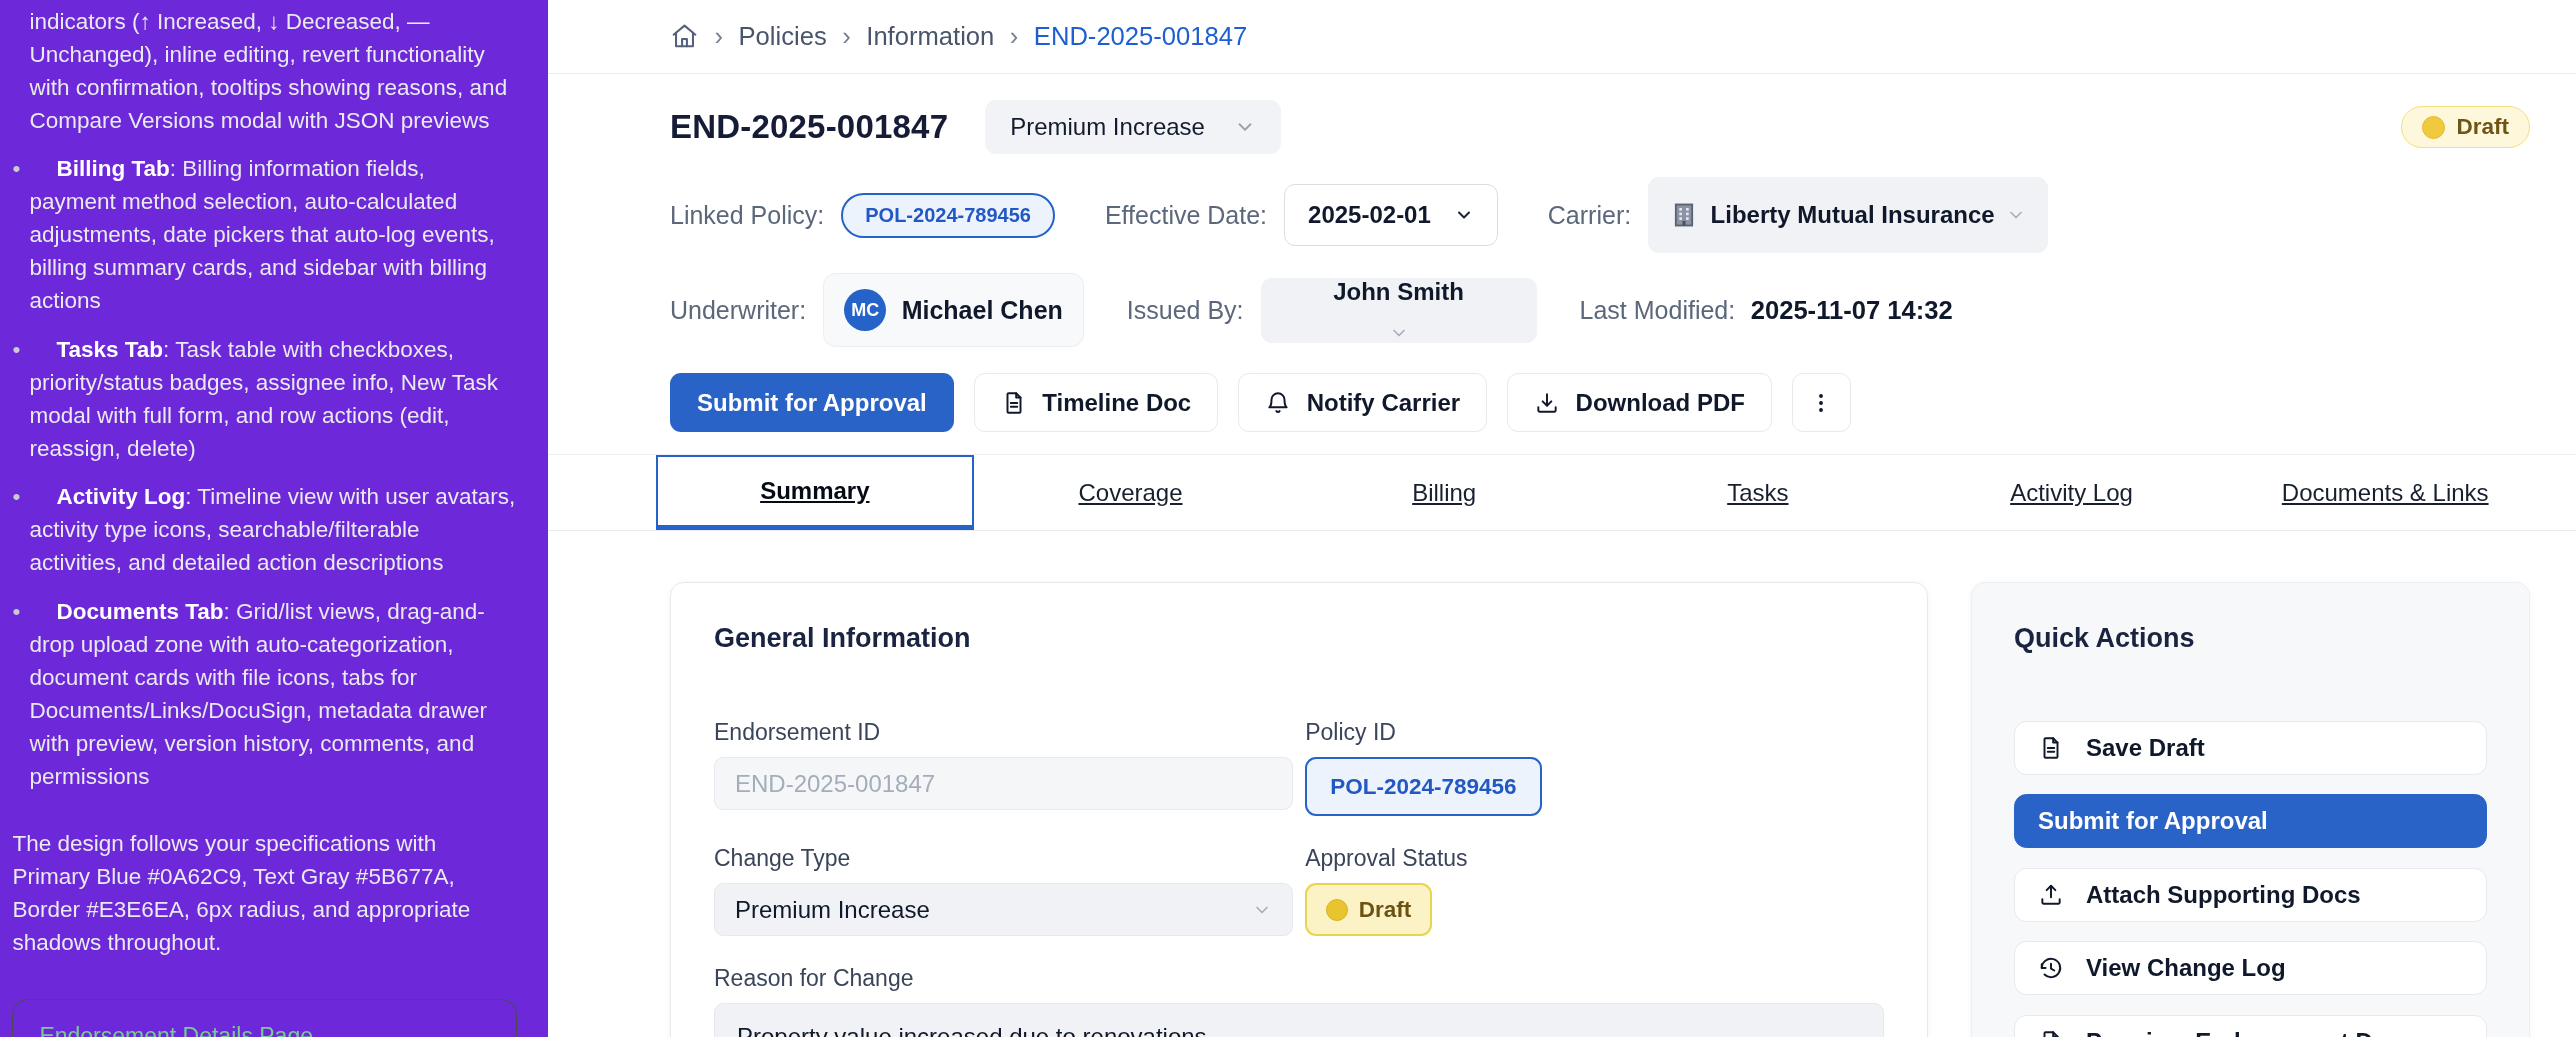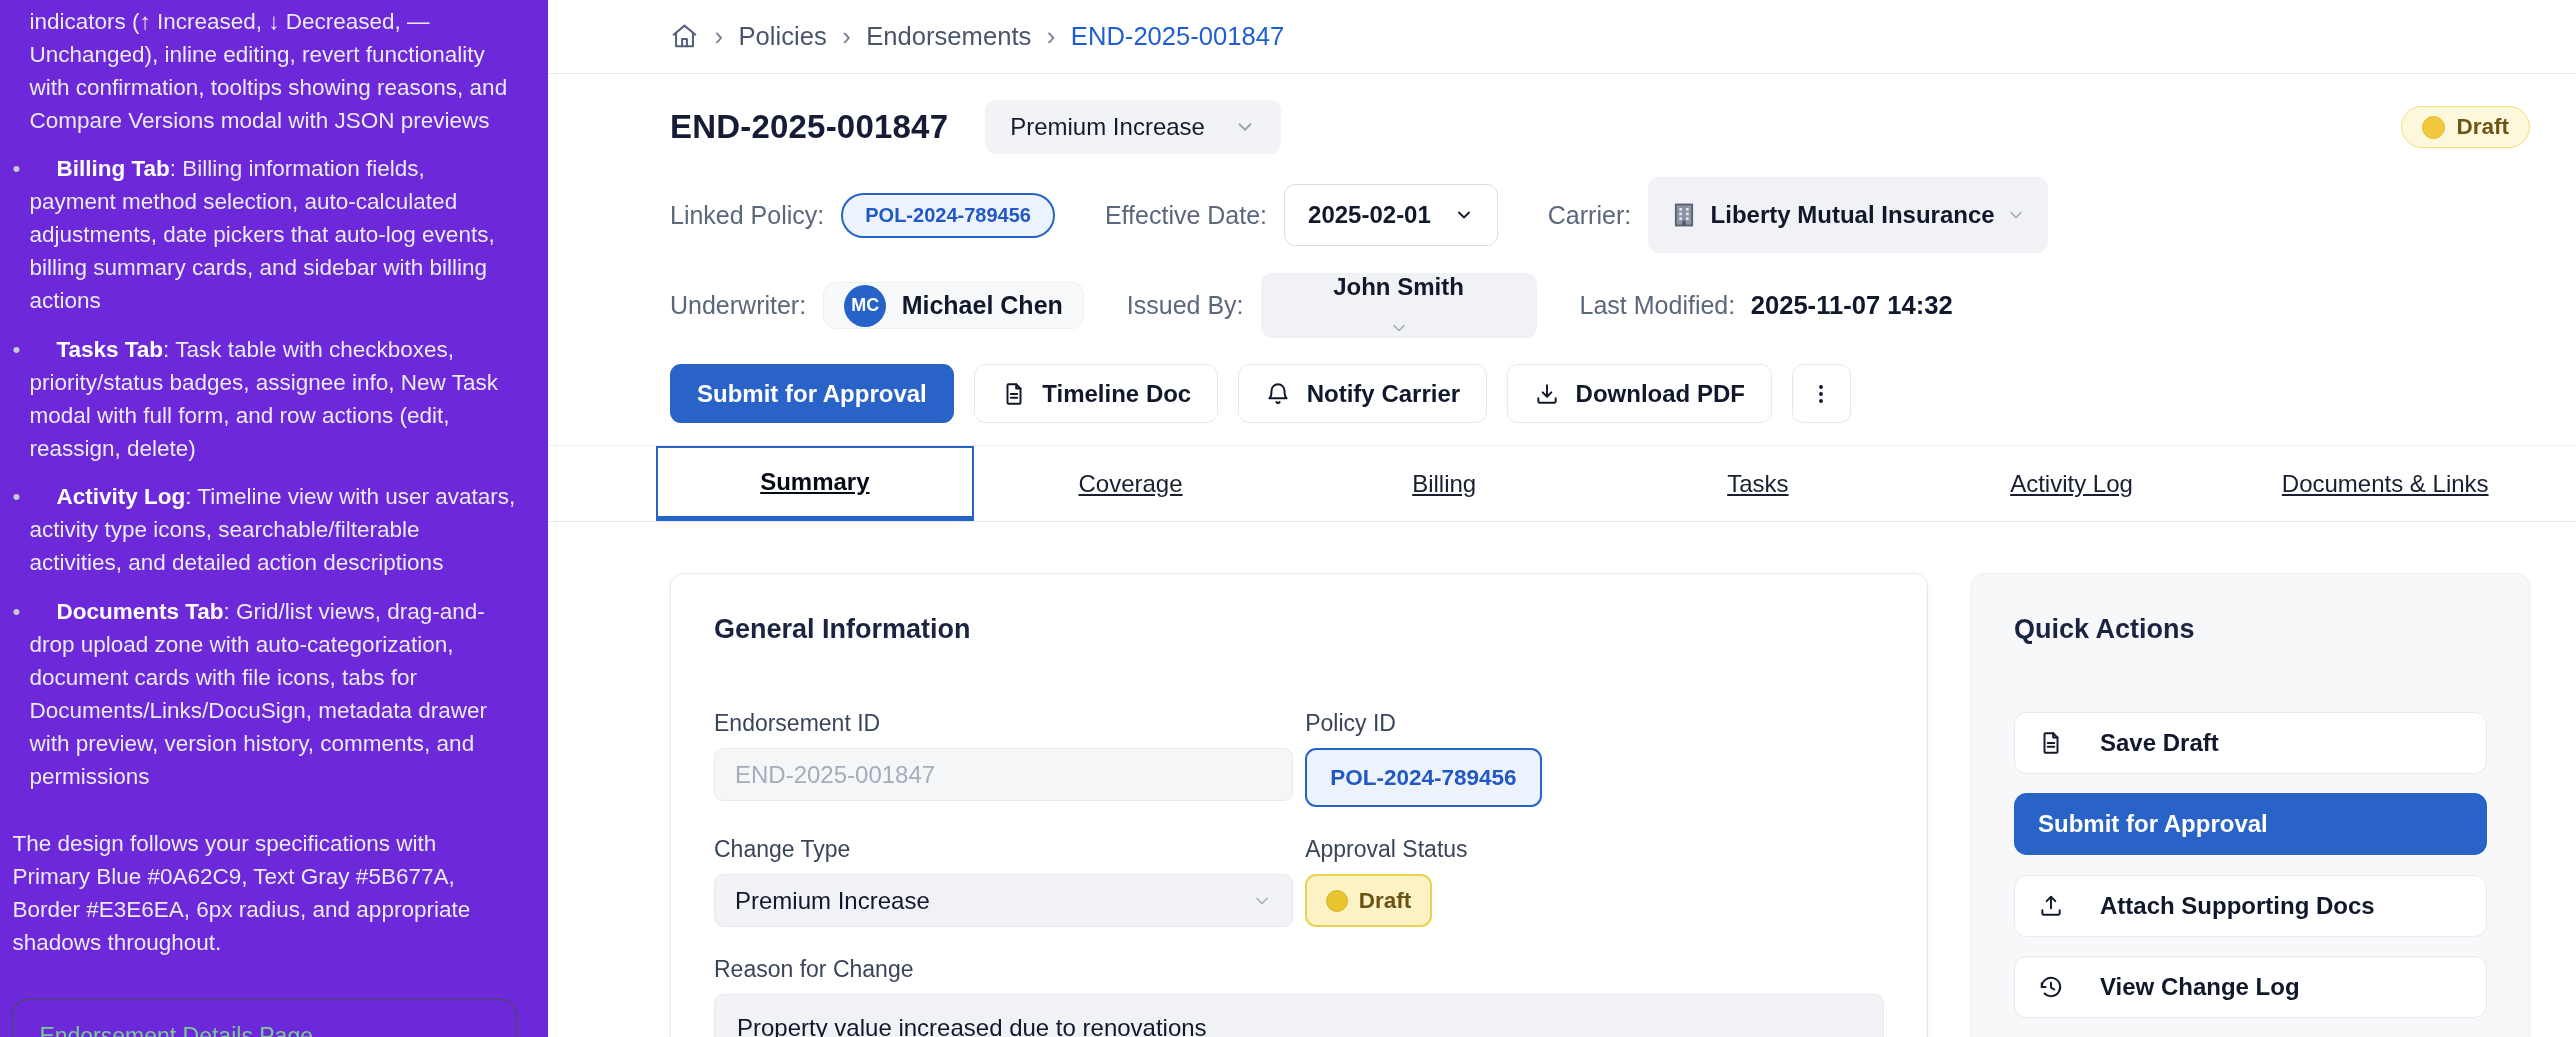--- a/index.html
+++ b/index.html
@@ -47,21 +47,21 @@
               border-radius:25px; padding:0 22px; font-size:20px; font-weight:700;
               display:flex; align-items:center; cursor:pointer; }
   .gap-lg { margin-left:50px; }
   .date-select { margin-left:17px; height:62px; background:#fff; border:1.5px solid #D9DEE5; border-radius:11px;
                  display:flex; align-items:center; gap:23px; padding:0 23px;
                  font-size:24px; font-weight:700; color:#10182B; cursor:pointer; }
   .carrier-select { margin-left:17px; width:400px; height:76px; background:#F1F2F5; border-radius:11px;
                     display:flex; align-items:center; padding:0 22px; font-size:24px; font-weight:600;
                     color:#10182B; cursor:pointer; }
   .carrier-select .txt { flex:1; margin-left:12.4px; }
-  .uw-pill { margin-left:17px; height:47px; background:#F8F9FB; border:1.5px solid #ECEEF2; border-radius:12.4px;
+  .uw-pill { margin-left:17px; height:74px; background:#F8F9FB; border:1.5px solid #ECEEF2; border-radius:12.4px;
              display:flex; align-items:center; gap:15.5px; padding:0 20px; }
   .avatar { width:42px; height:42px; border-radius:50%; background:#2563C9; color:#fff;
             font-size:18px; font-weight:700; display:flex; align-items:center; justify-content:center; }
   .uw-name { font-size:25px; font-weight:600; color:#10182B; }
   .gap-md { margin-left:43px; }
   .issued-select { margin-left:17px; width:276px; height:65px; background:#F1F2F5; border-radius:11px;
                    display:flex; align-items:center; justify-content:space-between; padding:0 23px;
                    font-size:24px; font-weight:600; color:#10182B; cursor:pointer;flex-direction:column; }
   .lm-value { margin-left:15.5px; font-size:25.6px; font-weight:700; color:#10182B; }
 
@@ -99,22 +99,22 @@
                     border:2.3px solid #E9D44F; border-radius:11px; padding:0 18.6px; color:#6B5213;
                     font-size:22.5px; font-weight:700; }
   .approval-dot { width:22px; height:22px; border-radius:50%; background:#E8C52F; border:1.5px solid #D9B322; }
   .full { grid-column:1 / 3; }
   .textarea { width:100%; height:98px; background:#F1F2F5; border:1.5px solid #E6E8ED; border-radius:9.3px;
               padding:15.5px 22px; font-size:24px; color:#10182B; resize:none;
               font-family:"Liberation Sans", sans-serif; line-height:33px; }
 
   .card-quick { width:559px; min-width:559px; background:#F7F8FA; border:1.5px solid #ECEEF1;
                 padding:40px 42px; box-shadow:0 1.5px 6.2px rgba(22,33,61,0.04); }
-  .qa-btn { width:100%; height:62px; border-radius:12.4px; background:#fff; border:1.5px solid #E7E9EE;
-            display:flex; align-items:center; gap:36px; padding:0 23px; font-size:24px; font-weight:600;
+  .qa-btn { width:100%; height:54px; border-radius:12.4px; background:#fff; border:1.5px solid #E7E9EE;
+            display:flex; align-items:center; gap:22px; padding:0 23px; font-size:24px; font-weight:600;
             color:#10182B; margin-top:19.4px; cursor:pointer; font-family:"Liberation Sans", sans-serif; }
   .qa-btn.first { margin-top:67px; }
   .qa-btn.primary { background:#2A63C8; border-color:#2A63C8; color:#fff; }
 
   .icon { flex:none; display:inline-flex; }
   svg { display:block; }
 </style>
 </head>
 <body>
 
@@ -151,21 +151,21 @@
     <span class="icon">
       <svg width="29" height="29" viewBox="0 0 24 24" fill="none" stroke="#55607A" stroke-width="1.7" stroke-linecap="round" stroke-linejoin="round">
           <path d="M3 10.5 12 3l9 7.5"></path>
           <path d="M5 9v11h14V9"></path>
           <path d="M10 20v-6h4v6"></path>
         </svg>
     </span>
     <span class="crumb-sep">›</span>
     <span class="crumb-link">Policies</span>
     <span class="crumb-sep">›</span>
-    <span class="crumb-link">Endorsements</span>
+    <span class="crumb-link">Information</span>
     <span class="crumb-sep">›</span>
     <span class="crumb-current">END-2025-001847</span>
   </div>
 
   <div class="header">
     <div class="title-row">
       <div class="page-title">END-2025-001847</div>
       <div class="type-select">
         <span>Premium Increase</span>
         <span class="icon">

